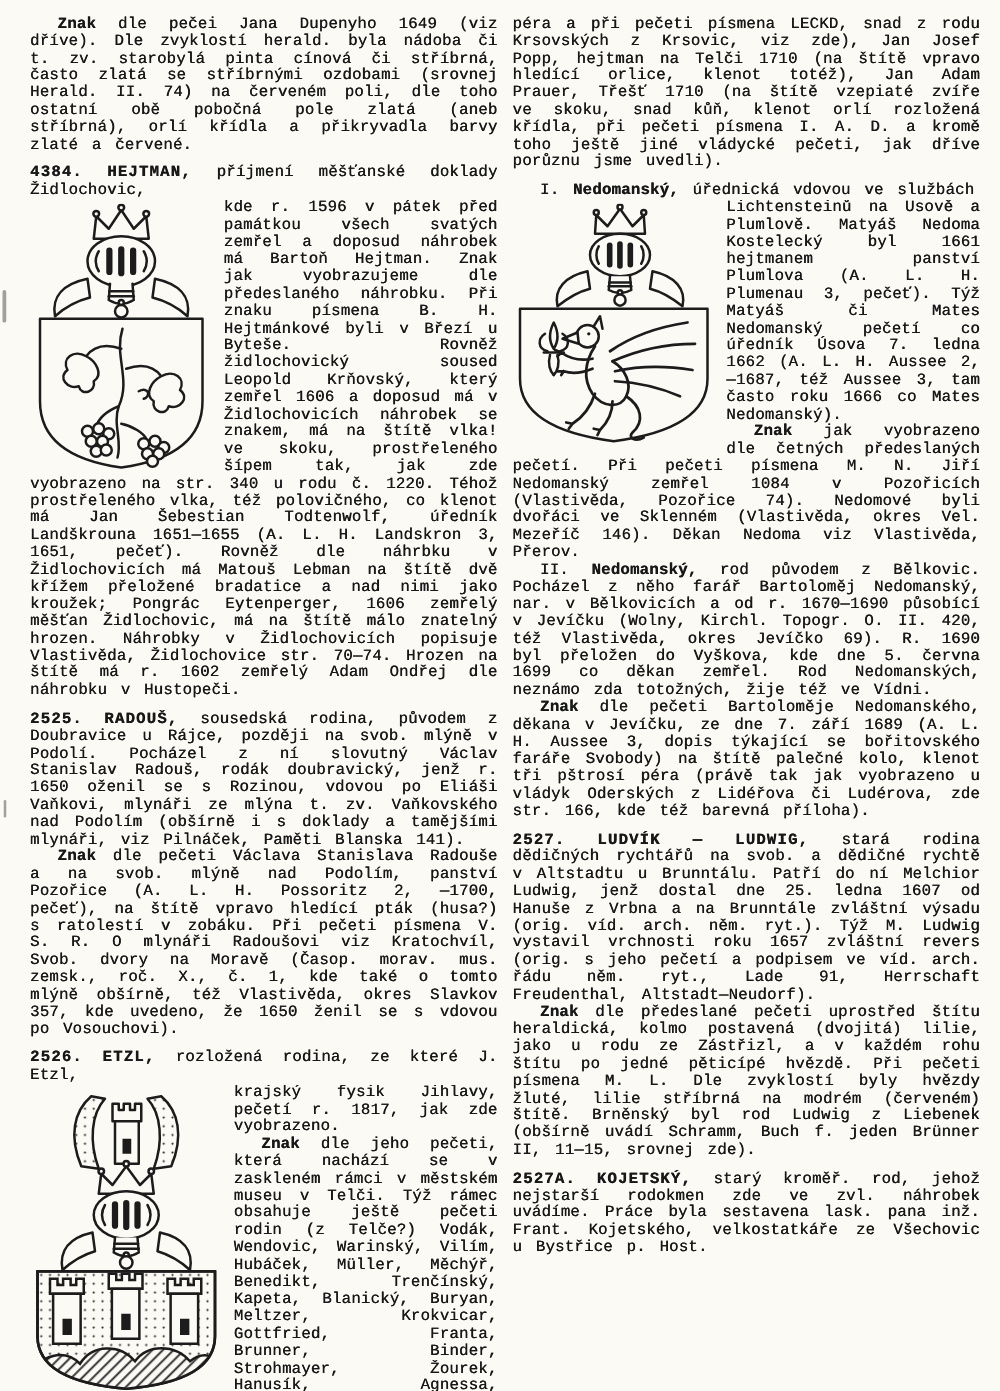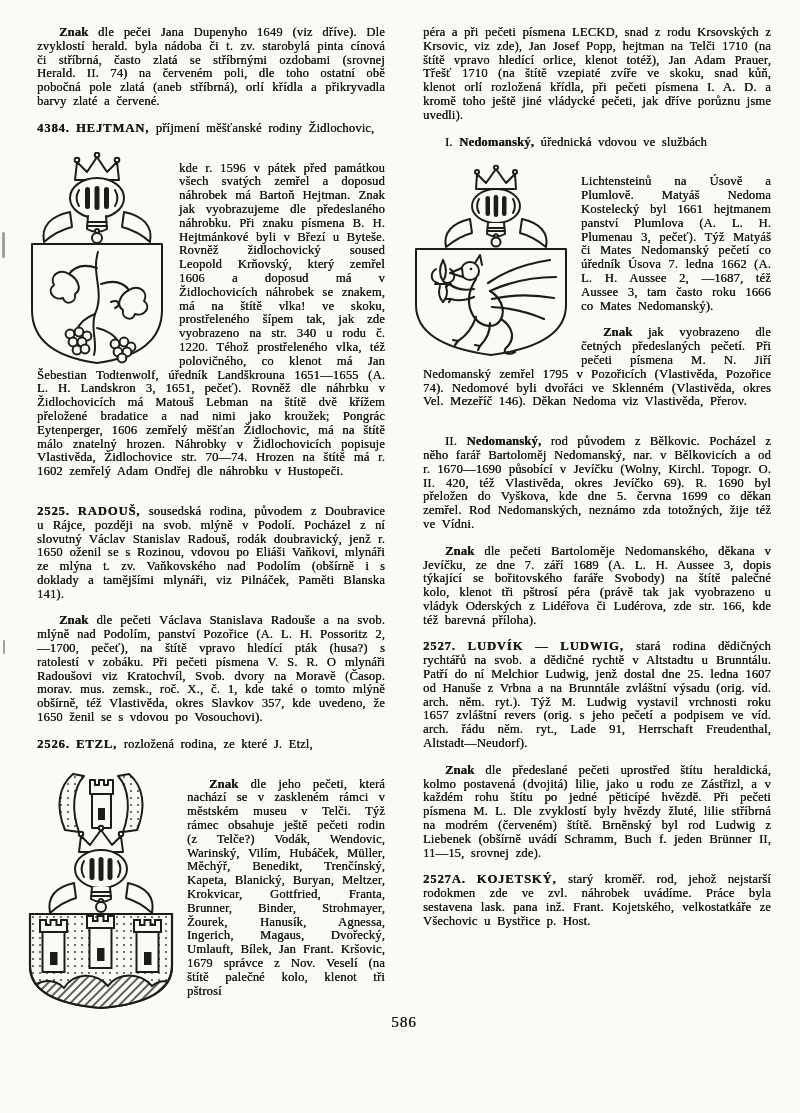--- a/index.html
+++ b/index.html
@@ -8,21 +8,21 @@
     background:#fbfaf5;color:#181818;
     font-family:"Liberation Serif","DejaVu Serif",serif;
   }
   .page{box-sizing:border-box;width:800px;height:1113px;padding:13px 16px 0 24px;position:relative;}
   .cols{display:flex;gap:12px;}
   .col{
     width:374px;font-size:12.6px;line-height:13.8px;text-align:justify;
     word-spacing:3.2px;letter-spacing:0.15px;
     text-shadow:0.25px 0 0 currentColor;
   }
-  p.para{margin:13px;}
+  p.para{margin:0;font-family:Liberation Mono, monospace;}
   .ind{text-indent:22px;}
   .mt{margin-top:9px;}
   .mt2{margin-top:3px;}
   b.lead{letter-spacing:0.9px;word-spacing:2px;}
   .flow{overflow:hidden;}
   .arms{float:left;margin:3px 9px 2px 0;}
   .footer{margin-top:2px;text-align:center;font-size:15px;letter-spacing:1px;text-shadow:0.25px 0 0 currentColor;}
   .artifact{position:absolute;background:#555;opacity:.55;border-radius:2px;}
   .a1{left:2px;top:232px;width:3px;height:26px;}
   .a2{left:3px;top:640px;width:2px;height:14px;}
@@ -34,21 +34,21 @@
   <div class="artifact a1"></div>
   <div class="artifact a2"></div>
 
   <div class="cols">
 
     <div class="col">
 
       <p class="para ind"><b class="z">Znak</b><span> dle pečei Jana Dupenyho 1649 (viz dříve). Dle zvyklostí herald. byla nádoba či t. zv. starobylá pinta cínová či stříbrná, často zlatá se stříbrnými ozdobami (srovnej Herald. II. 74) na červeném poli, dle toho ostatní obě pobočná pole zlatá (aneb stříbrná), orlí křídla a přikryvadla barvy zlaté a červené.</span></p>
 
       <div class="entry mt">
-        <p class="para"><b class="lead">4384. HEJTMAN,</b><span> příjmení měšťanské rodiny Židlochovic,</span></p>
+        <p class="para"><b class="lead">4384. HEJTMAN,</b><span> příjmení měšťanské doklady Židlochovic,</span></p>
         <div class="flow">
           <svg class="arms" width="146" height="214" viewBox="0 0 146 214">
             <g stroke="#1c1c1c" stroke-width="2" fill="#fbfaf5" stroke-linejoin="round" stroke-linecap="round">
               <path d="M51,28 L53,10 L63,20 L73,5 L83,20 L93,10 L95,28 Z"></path>
               <circle cx="53" cy="8" r="2.3"></circle>
                 <circle cx="73" cy="3" r="2.3"></circle>
                 <circle cx="93" cy="8" r="2.3"></circle>
               <path d="M46,60 C27,64 17,74 20,90 C30,81 40,77 48,75 Z"></path>
               <path d="M100,60 C119,64 129,74 126,90 C116,81 106,77 98,75 Z"></path>
               <ellipse cx="73" cy="46" rx="27" ry="20"></ellipse>
@@ -150,20 +150,21 @@
               <path d="M6,146 L148,146 L148,198 Q148,234 77,240 Q6,234 6,198 Z" fill="url(#edots)"></path>
             </g>
             <use href="#etw" transform="translate(16,152)"></use>
             <use href="#etw" transform="translate(63,148)"></use>
             <use href="#etw" transform="translate(110,152)"></use>
             <g clip-path="url(#eclip)">
               <path d="M0,230 C8,212 28,208 40,220 C50,204 72,204 84,218 C94,204 116,204 128,218 C138,210 148,212 154,224 L154,242 L0,242 Z" fill="url(#ehatch)" stroke="#1c1c1c" stroke-width="2"></path>
             </g>
             <path d="M6,146 L148,146 L148,198 Q148,234 77,240 Q6,234 6,198 Z" fill="none" stroke="#1c1c1c" stroke-width="2.2"></path>
           </svg>
+          <p class="para"><span>krajský fysik Jihlavy, pečetí r. 1817, jak zde vyobrazeno.</span></p>
           <p class="para ind mt2"><b>Znak</b><span> dle jeho pečeti, která nachází se v zaskleném rámci v městském museu v Telči. Týž rámec obsahuje ještě pečeti rodin (z Telče?) Vodák, Wendovic, Warinský, Vilím, Hubáček, Müller, Měchýř, Benedikt, Trenčínský, Kapeta, Blanický, Buryan, Meltzer, Krokvicar, Gottfried, Franta, Brunner, Binder, Strohmayer, Žourek, Hanusík, Agnessa, Ingerich, Magaus, Dvořecký, Umlauft, Bílek, Jan Frant. Kršovic, 1679 správce z Nov. Veselí (na štítě palečné kolo, klenot tři pštrosí</span></p>
         </div>
       </div>
     </div>
 
     <div class="col">
 
       <p class="para"><span>péra a při pečeti písmena LECKD, snad z rodu Krsovských z Krsovic, viz zde), Jan Josef Popp, hejtman na Telči 1710 (na štítě vpravo hledící orlice, klenot totéž), Jan Adam Prauer, Třešť 1710 (na štítě vzepiaté zvíře ve skoku, snad kůň, klenot orlí rozložená křídla, při pečeti písmena I. A. D. a kromě toho ještě jiné vládycké pečeti, jak dříve porůznu jsme uvedli).</span></p>
 
       <div class="entry mt">
@@ -211,21 +212,21 @@
                 <path d="M33,95 C29,103 29,110 33,116 C37,110 37,103 33,95 Z"></path>
                 <path d="M26,104 C20,108 20,116 28,118"></path>
                 <path d="M40,104 C46,108 46,116 38,118"></path>
                 <path d="M25,119 L41,119"></path>
                 <path d="M30,121 C28,128 30,134 33,137"></path>
                 <path d="M36,121 C38,128 36,134 33,137"></path>
               </g>
             </g>
           </svg>
           <p class="para"><span>Lichtensteinů na Úsově a Plumlově. Matyáš Nedoma Kostelecký byl 1661 hejtmanem panství Plumlova (A. L. H. Plumenau 3, pečeť). Týž Matyáš či Mates Nedomanský pečetí co úředník Úsova 7. ledna 1662 (A. L. H. Aussee 2, —1687, též Aussee 3, tam často roku 1666 co Mates Nedomanský).</span></p>
-          <p class="para ind mt2"><b>Znak</b><span> jak vyobrazeno dle četných předeslaných pečetí. Při pečeti písmena M. N. Jiří Nedomanský zemřel 1795 v Pozořicích (Vlastivěda, Pozořice 74). Nedomové byli dvořáci ve Sklenném (Vlastivěda, okres Vel. Mezeříč 146). Děkan Nedoma viz Vlastivěda, Přerov.</span></p>
+          <p class="para ind mt2"><b>Znak</b><span> jak vyobrazeno dle četných předeslaných pečetí. Při pečeti písmena M. N. Jiří Nedomanský zemřel 1084 v Pozořicích (Vlastivěda, Pozořice 74). Nedomové byli dvořáci ve Sklenném (Vlastivěda, okres Vel. Mezeříč 146). Děkan Nedoma viz Vlastivěda, Přerov.</span></p>
         </div>
         <p class="para ind mt"><span>II. </span><b>Nedomanský,</b><span> rod původem z Bělkovic. Pocházel z něho farář Bartoloměj Nedomanský, nar. v Bělkovicích a od r. 1670—1690 působící v Jevíčku (Wolny, Kirchl. Topogr. O. II. 420, též Vlastivěda, okres Jevíčko 69). R. 1690 byl přeložen do Vyškova, kde dne 5. června 1699 co děkan zemřel. Rod Nedomanských, neznámo zda totožných, žije též ve Vídni.</span></p>
         <p class="para ind mt"><b>Znak</b><span> dle pečeti Bartoloměje Nedomanského, děkana v Jevíčku, ze dne 7. září 1689 (A. L. H. Aussee 3, dopis týkající se bořitovského faráře Svobody) na štítě palečné kolo, klenot tři pštrosí péra (právě tak jak vyobrazeno u vládyk Oderských z Lidéřova či Ludérova, zde str. 166, kde též barevná příloha).</span></p>
       </div>
 
       <div class="entry mt">
         <p class="para"><b class="lead">2527. LUDVÍK — LUDWIG,</b><span> stará rodina dědičných rychtářů na svob. a dědičné rychtě v Altstadtu u Brunntálu. Patří do ní Melchior Ludwig, jenž dostal dne 25. ledna 1607 od Hanuše z Vrbna a na Brunntále zvláštní výsadu (orig. víd. arch. něm. ryt.). Týž M. Ludwig vystavil vrchnosti roku 1657 zvláštní revers (orig. s jeho pečetí a podpisem ve víd. arch. řádu něm. ryt., Lade 91, Herrschaft Freudenthal, Altstadt—Neudorf).</span></p>
         <p class="para ind mt"><b>Znak</b><span> dle předeslané pečeti uprostřed štítu heraldická, kolmo postavená (dvojitá) lilie, jako u rodu ze Zástřizl, a v každém rohu štítu po jedné pěticípé hvězdě. Při pečeti písmena M. L. Dle zvyklostí byly hvězdy žluté, lilie stříbrná na modrém (červeném) štítě. Brněnský byl rod Ludwig z Liebenek (obšírně uvádí Schramm, Buch f. jeden Brünner II, 11—15, srovnej zde).</span></p>
       </div>
 

